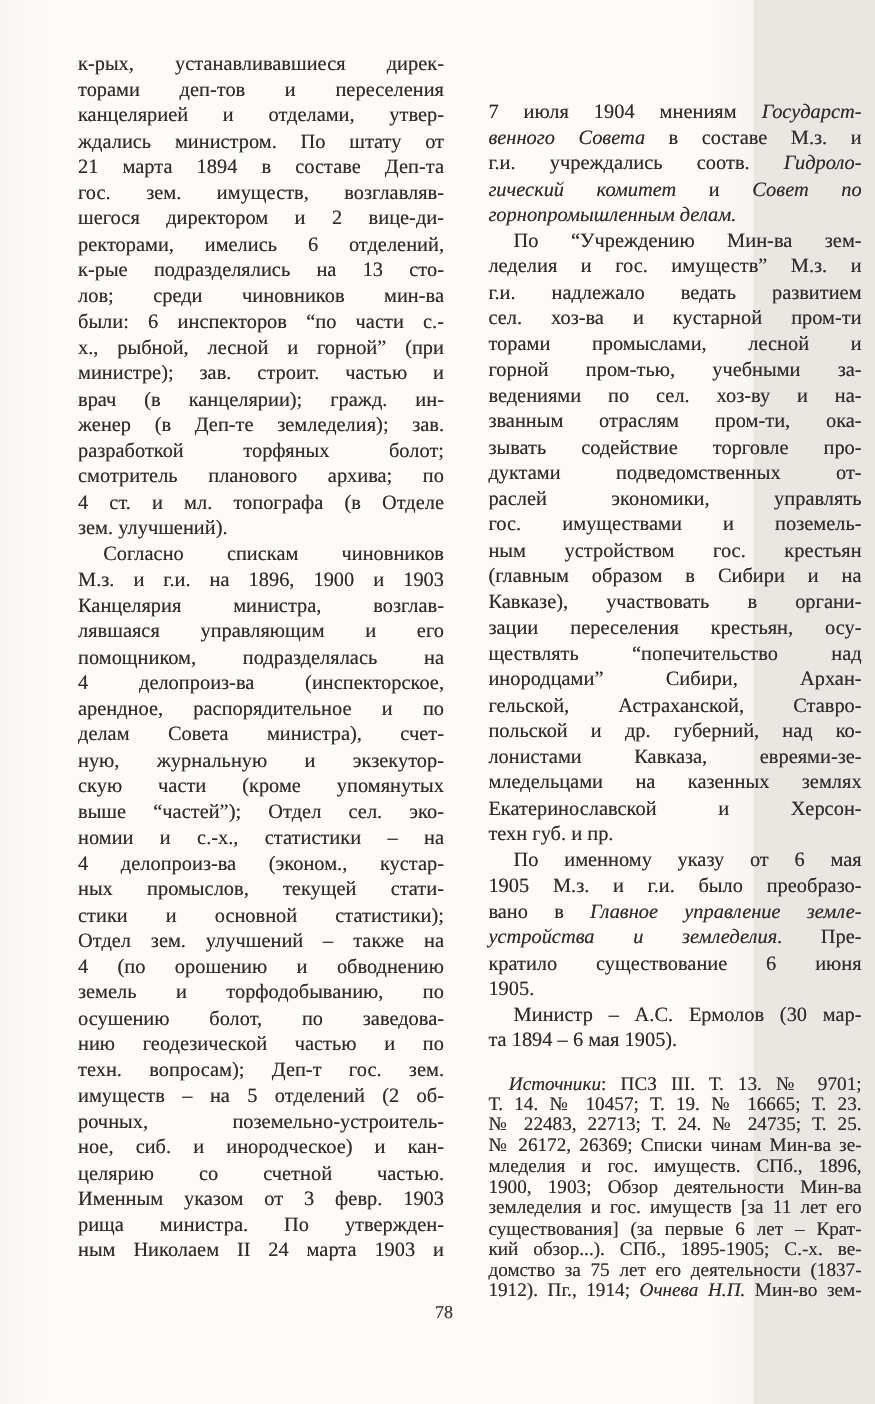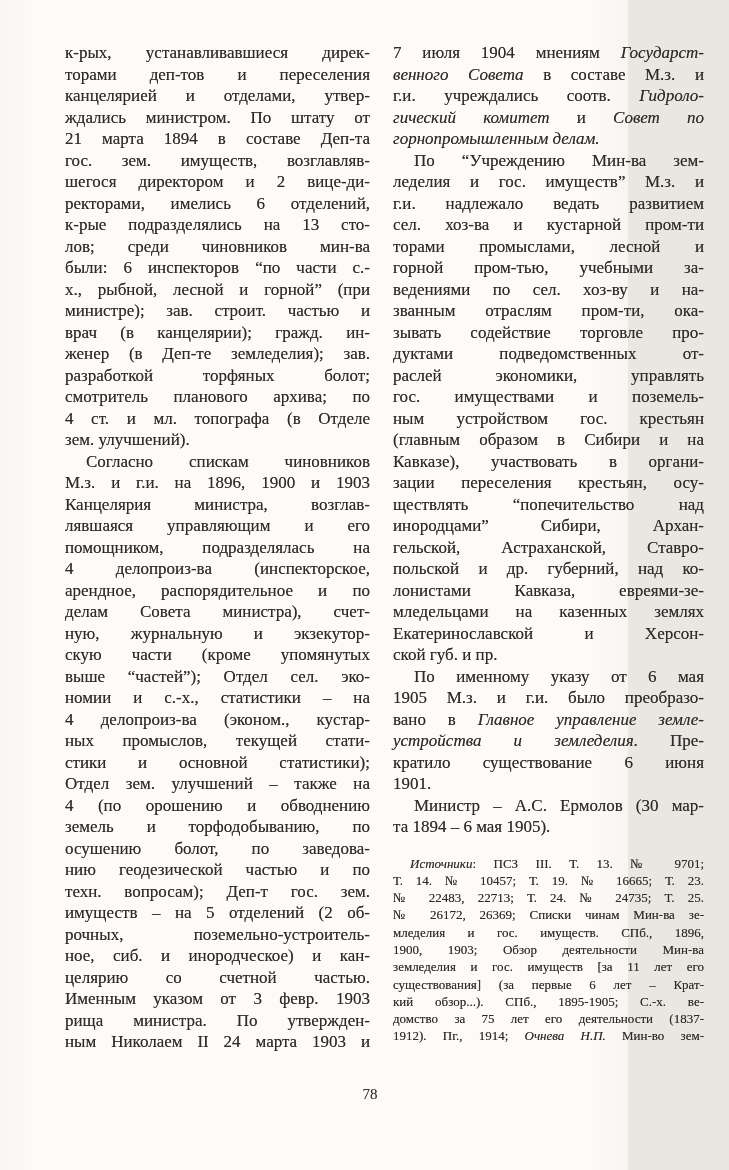--- a/index.html
+++ b/index.html
@@ -8,33 +8,33 @@
     background:#e9e7e2;
     font-family:"Liberation Serif","DejaVu Serif",serif;
   }
   .page{
     position:relative;width:628px;height:1170px;
     background:linear-gradient(90deg,#f7f6f2 0%, #fcfbf8 6%, #fcfbf8 94%, #f6f5f0 100%);
     color:#2e2b28;
   }
   .col{position:absolute;top:42px;}
   .col-left{left:65px;width:305px;}
-  .col-right{left:393px;width:311px;}
+  .col-right{left:407px;width:311px;margin-top:40px;}
   .para{margin:0;}
   .para.gap{margin-top:17px;}
   .line{
     font-size:17px;line-height:21.5px;
     text-align:justify;text-align-last:justify;
     white-space:normal;
     text-shadow:0 0 .45px rgba(46,43,40,.6);
   }
   .line.end{text-align-last:left;}
   .line.ind{padding-left:21px;}
   .para.small .line{
-    font-size:13px;line-height:17.3px;
+    font-size:16px;line-height:17.3px;
     text-shadow:0 0 .35px rgba(46,43,40,.55);
   }
   .para.small .line.ind{padding-left:17px;}
   .page-number{
     position:absolute;left:0;top:1086px;width:740px;
     text-align:center;font-size:15px;color:#3a3734;
     text-shadow:0 0 .4px rgba(46,43,40,.5);
   }
   i{font-style:italic;}
 </style>
@@ -120,29 +120,29 @@
         <div class="line">(главным образом в Сибири и на</div>
         <div class="line">Кавказе), участвовать в органи-</div>
         <div class="line">зации переселения крестьян, осу-</div>
         <div class="line">ществлять “попечительство над</div>
         <div class="line">инородцами” Сибири, Архан-</div>
         <div class="line">гельской, Астраханской, Ставро-</div>
         <div class="line">польской и др. губерний, над ко-</div>
         <div class="line">лонистами Кавказа, евреями-зе-</div>
         <div class="line">мледельцами на казенных землях</div>
         <div class="line">Екатеринославской и Херсон-</div>
-        <div class="line end">ской губ. и пр.</div>
+        <div class="line end">техн губ. и пр.</div>
       </div>
       <div class="para">
         <div class="line ind">По именному указу от 6 мая</div>
         <div class="line">1905 М.з. и г.и. было преобразо-</div>
         <div class="line">вано в <i>Главное управление земле-</i></div>
         <div class="line"><i>устройства и земледелия</i>. Пре-</div>
         <div class="line">кратило существование 6 июня</div>
-        <div class="line end">1901.</div>
+        <div class="line end">1905.</div>
       </div>
       <div class="para">
         <div class="line ind">Министр – А.С. Ермолов (30 мар-</div>
         <div class="line end">та 1894 – 6 мая 1905).</div>
       </div>
       <div class="para small gap">
         <div class="line ind"><i>Источники</i>: ПСЗ III. Т. 13. № 9701;</div>
         <div class="line">Т. 14. № 10457; Т. 19. № 16665; Т. 23.</div>
         <div class="line">№ 22483, 22713; Т. 24. № 24735; Т. 25.</div>
         <div class="line">№ 26172, 26369; Списки чинам Мин-ва зе-</div>

